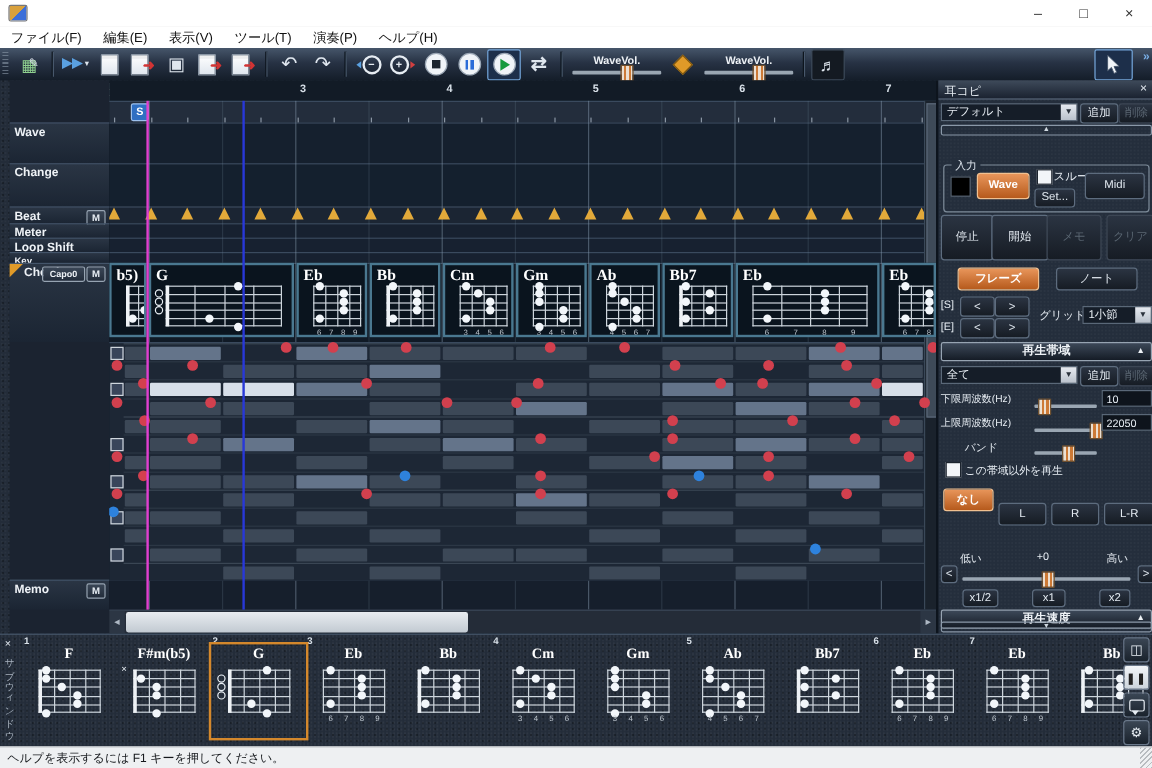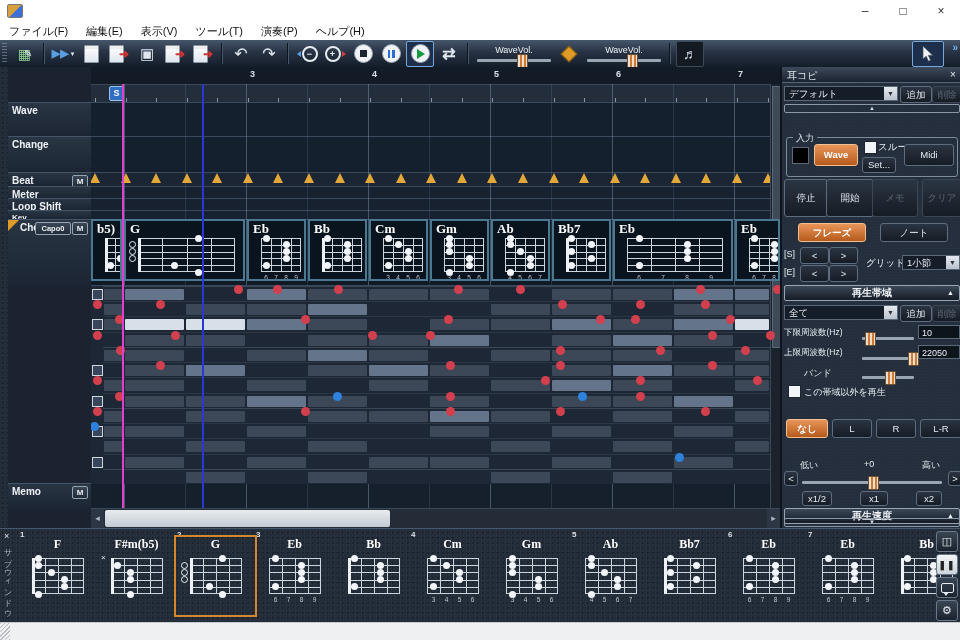--- a/index.html
+++ b/index.html
@@ -27,21 +27,21 @@
   .tbtn.active{background:#1d2f4a;border:1px solid #76a8dc;}
   .g{font-size:14px;color:#dfe6ee;line-height:1;}
   .doc{width:13px;height:16px;background:linear-gradient(#fff,#dfe6ee);border:1px solid #8a96a4;border-radius:1px;
        box-shadow:inset 0 3px 0 rgba(0,0,0,.06);}
   .redarr{color:#d23434;font-weight:bold;font-size:12px;margin-left:-5px;}
   .circ{width:17px;height:17px;border-radius:50%;background:#f0f4f8;border:1px solid #9aa6b4;display:flex;align-items:center;justify-content:center;}
   .sq{width:7px;height:7px;background:#1d2630;}
   .pb{display:flex;gap:2px;}.pb i{width:2.5px;height:8px;background:#2a6cd8;}
   .ptri{width:0;height:0;border-left:8px solid #169a3e;border-top:5px solid transparent;border-bottom:5px solid transparent;margin-left:2px;}
   .vollabel{font-size:9px;color:#eef2f6;text-align:center;line-height:9px;}
-  .volwrap{display:flex;flex-direction:column;justify-content:center;width:74px;margin:0 4px;}
+  .volwrap{display:flex;flex-direction:column;justify-content:center;width:74px;margin:0 4px;font-weight:bold;}
   .sl{position:relative;height:3px;background:#9aa6b2;border-radius:1px;margin-top:4px;}
   .sl .th{position:absolute;top:-5px;width:9px;height:12px;border:1px solid #6e5030;border-radius:1px;
     background:repeating-linear-gradient(90deg,#ecdfd0 0 2px,#cd7a36 2px 4px);}
   .diam{width:10px;height:10px;background:#e09a28;transform:rotate(45deg);border:1px solid #7a5410;}
   .magn{position:relative;width:12px;height:12px;border:2px solid #e6ecf2;border-radius:50%;display:flex;align-items:center;justify-content:center;font-size:9px;font-weight:bold;color:#e6ecf2;}
   .tri-l{width:0;height:0;border-right:4px solid #5aa0e0;border-top:3px solid transparent;border-bottom:3px solid transparent;margin-right:1px;}
   .tri-r{width:0;height:0;border-left:4px solid #d24040;border-top:3px solid transparent;border-bottom:3px solid transparent;margin-left:1px;}
   #cursorbtn{position:absolute;right:16px;top:1px;width:30px;height:24px;background:#1d2f4a;border:1px solid #76a8dc;border-radius:2px;display:flex;align-items:center;justify-content:center;}
   #chev{position:absolute;right:2px;top:2px;color:#7ab0e8;font-size:10px;font-weight:bold;}
   
@@ -841,21 +841,21 @@
         <div class="sl" style="position: absolute; left: 80px; top: 286px; width: 52px;">
           <div class="th" style="left: 88%;"></div>
         </div>
         <div class="vbox" style="left: 136px; top: 278px; width: 42px;">22050</div>
         <div class="rp" style="left: 22px; top: 300px; font-size: 9px; font-weight: normal;">バンド</div>
         <div class="sl" style="position: absolute; left: 80px; top: 305px; width: 52px;">
           <div class="th" style="left: 44%;"></div>
         </div>
         <div class="cb" style="left: 6px; top: 318px;"></div>
         <div class="rp" style="left: 22px; top: 319px; font-size: 9px; font-weight: normal;">この帯域以外を再生</div>
-        <div class="btn orange" style="left: 4px; top: 352px; width: 40px; height: 17px; line-height: 17px;">なし</div>
+        <div class="btn orange" style="left: 4px; top: 340px; width: 40px; height: 17px; line-height: 17px;">なし</div>
         <div class="btn" style="left: 50px; top: 352px; width: 38px; height: 17px; line-height: 17px;">L</div>
         <div class="btn" style="left: 94px; top: 352px; width: 38px; height: 17px; line-height: 17px;">R</div>
         <div class="btn" style="left: 138px; top: 352px; width: 40px; height: 17px; line-height: 17px;">L-R</div>
         <div class="rp" style="left: 18px; top: 392px; font-size: 9px; font-weight: normal;">低い</div>
         <div class="rp" style="left: 82px; top: 392px; font-size: 9px; font-weight: normal;">+0</div>
         <div class="rp" style="left: 140px; top: 392px; font-size: 9px; font-weight: normal;">高い</div>
         <div class="btn" style="left: 2px; top: 404px; width: 12px; height: 13px; line-height: 13px;">&lt;</div>
         <div class="sl" style="position: absolute; left: 20px; top: 410px; width: 140px;">
           <div class="th" style="left: 47%;"></div>
         </div>
@@ -1170,16 +1170,17 @@
       <div class="stb">
           <span class="bub"></span>
         </div>
       <div class="stb">
           <span>⚙</span>
         </div>
     </div>
   </div>
 
   <div id="statusbar">
+    <div id="statushelp">ヘルプを表示するには F1 キーを押してください。</div>
     <div id="grip"></div>
   </div>
 
 </div>
 
 </body></html>

